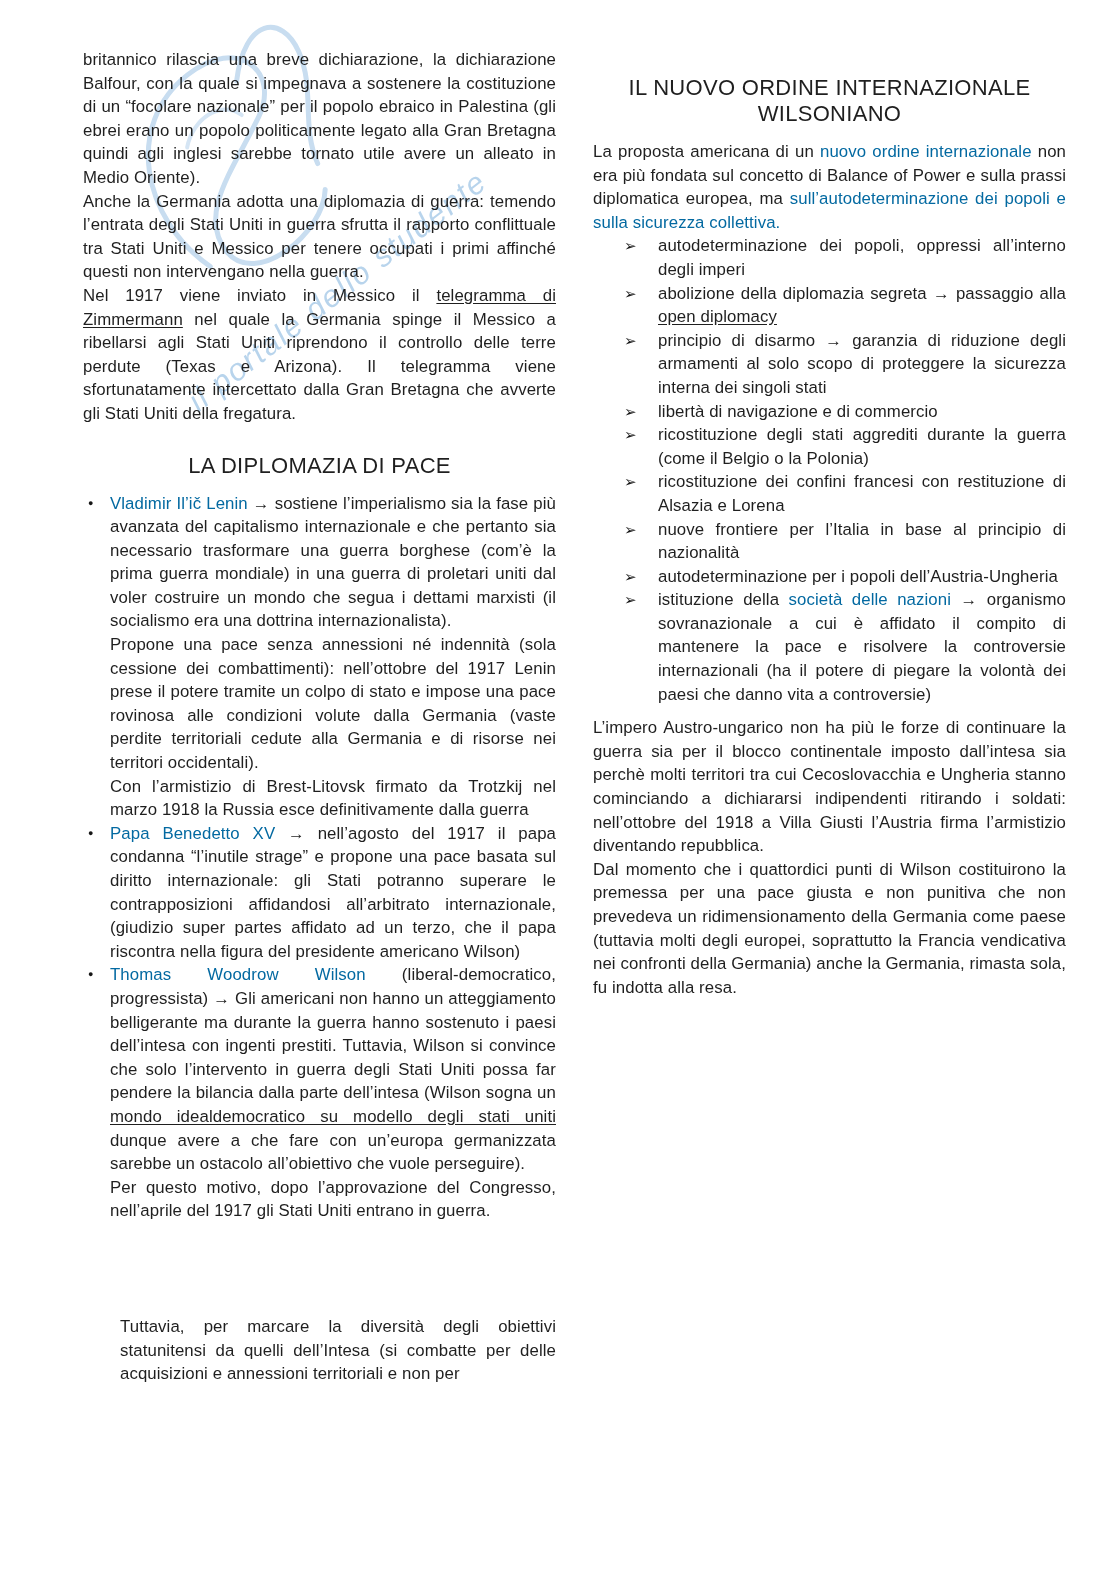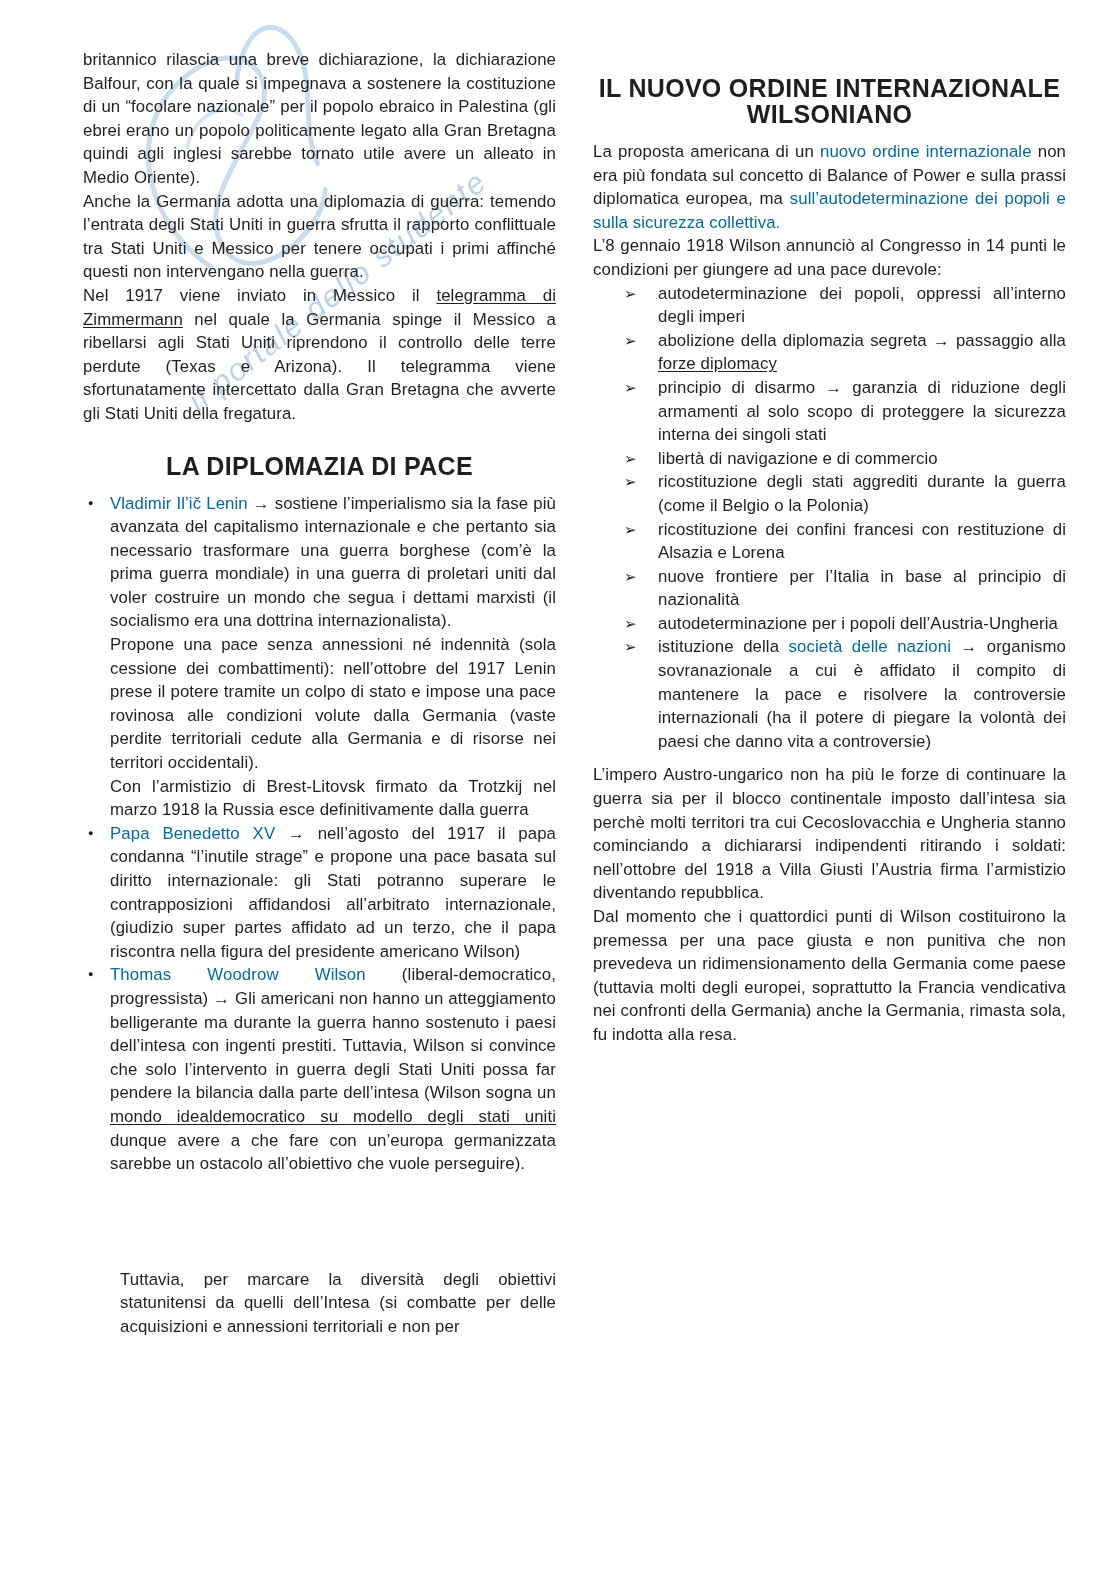--- a/index.html
+++ b/index.html
@@ -43,22 +43,22 @@
     letter-spacing:.1px;
   }
   .col-left  { left:83px; }
   .col-right { left:593px; }
 
   .para { margin:0; text-align:justify; }
   .run.b { font-weight:400; color:#0369a1; }
   .run.u { text-decoration:underline; text-underline-offset:2px; }
 
   .heading {
-    font-size:25px;
-    font-weight:700;
+    font-size:22px;
+    font-weight:400;
     letter-spacing:.3px;
     text-align:center;
     line-height:26px;
     margin:27px 0 13px 0;
   }
 
   .list-item { display:flex; align-items:flex-start; }
   .item-body { flex:1; min-width:0; }
 
   .discs .marker {
@@ -113,41 +113,41 @@
         <div class="list-item">
           <span class="marker">●</span>
           <div class="item-body">
             <p class="para"><span class="run b">Papa Benedetto XV</span><span class="run"> → nell’agosto del 1917 il papa condanna “l’inutile strage” e propone una pace basata sul diritto internazionale: gli Stati potranno superare le contrapposizioni affidandosi all’arbitrato internazionale, (giudizio super partes affidato ad un terzo, che il papa riscontra nella figura del presidente americano Wilson)</span></p>
           </div>
         </div>
         <div class="list-item">
           <span class="marker">●</span>
           <div class="item-body">
             <p class="para"><span class="run b">Thomas Woodrow Wilson</span><span class="run"> (liberal-democratico, progressista) → Gli americani non hanno un atteggiamento belligerante ma durante la guerra hanno sostenuto i paesi dell’intesa con ingenti prestiti. Tuttavia, Wilson si convince che solo l’intervento in guerra degli Stati Uniti possa far pendere la bilancia dalla parte dell’intesa (Wilson sogna un </span><span class="run u">mondo idealdemocratico su modello degli stati uniti</span><span class="run"> dunque avere a che fare con un’europa germanizzata sarebbe un ostacolo all’obiettivo che vuole perseguire).</span></p>
+            <p class="para"><span class="run">Per questo motivo, dopo l’approvazione del Congresso, nell’aprile del 1917 gli Stati Uniti entrano in guerra.</span></p>
           </div>
         </div>
       </div>
       <div class="spacer"></div>
       <p class="para"><span class="run">Tuttavia, per marcare la diversità degli obiettivi statunitensi da quelli dell’Intesa (si combatte per delle acquisizioni e annessioni territoriali e non per</span></p>
     </div>
   <div class="col col-right" id="col-right">
       <h2 class="heading"><span>IL NUOVO ORDINE INTERNAZIONALE</span><br><span>WILSONIANO</span></h2>
       <p class="para"><span class="run">La proposta americana di un </span><span class="run b">nuovo ordine internazionale</span><span class="run"> non era più fondata sul concetto di Balance of Power e sulla prassi diplomatica europea, ma </span><span class="run b">sull’autodeterminazione dei popoli e sulla sicurezza collettiva.</span></p>
-      <p class="para"><span class="run">L’8 gennaio 1918 Wilson annunciò al Congresso in 14 punti le condizioni per giungere ad una pace durevole:</span></p>
       <div class="list arrows">
         <div class="list-item">
           <span class="marker">➢</span>
           <div class="item-body">
             <p class="para"><span class="run">autodeterminazione dei popoli, oppressi all’interno degli imperi</span></p>
           </div>
         </div>
         <div class="list-item">
           <span class="marker">➢</span>
           <div class="item-body">
-            <p class="para"><span class="run">abolizione della diplomazia segreta → passaggio alla </span><span class="run u">forze diplomacy</span></p>
+            <p class="para"><span class="run">abolizione della diplomazia segreta → passaggio alla </span><span class="run u">open diplomacy</span></p>
           </div>
         </div>
         <div class="list-item">
           <span class="marker">➢</span>
           <div class="item-body">
             <p class="para"><span class="run">principio di disarmo → garanzia di riduzione degli armamenti al solo scopo di proteggere la sicurezza interna dei singoli stati</span></p>
           </div>
         </div>
         <div class="list-item">
           <span class="marker">➢</span>

